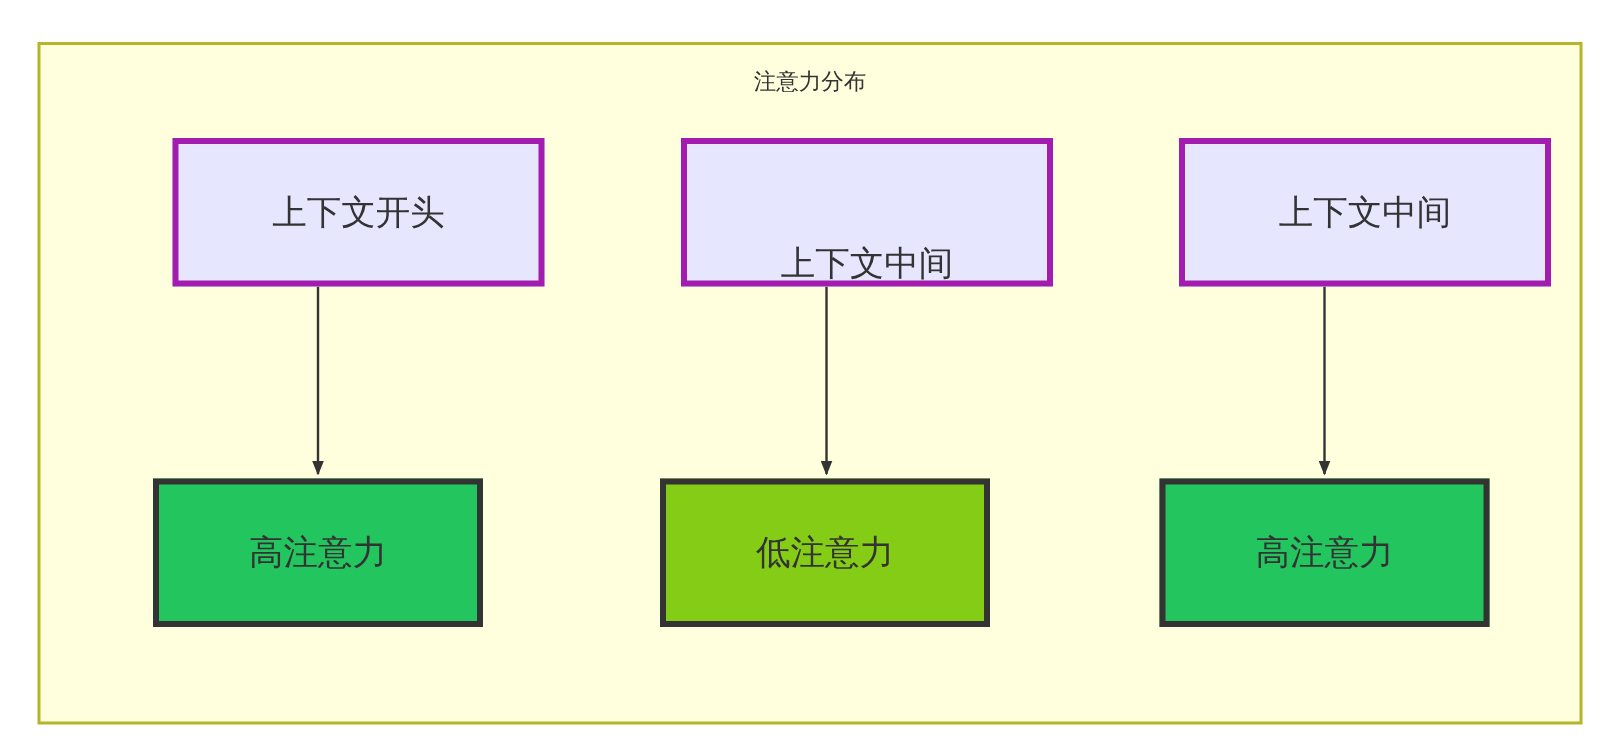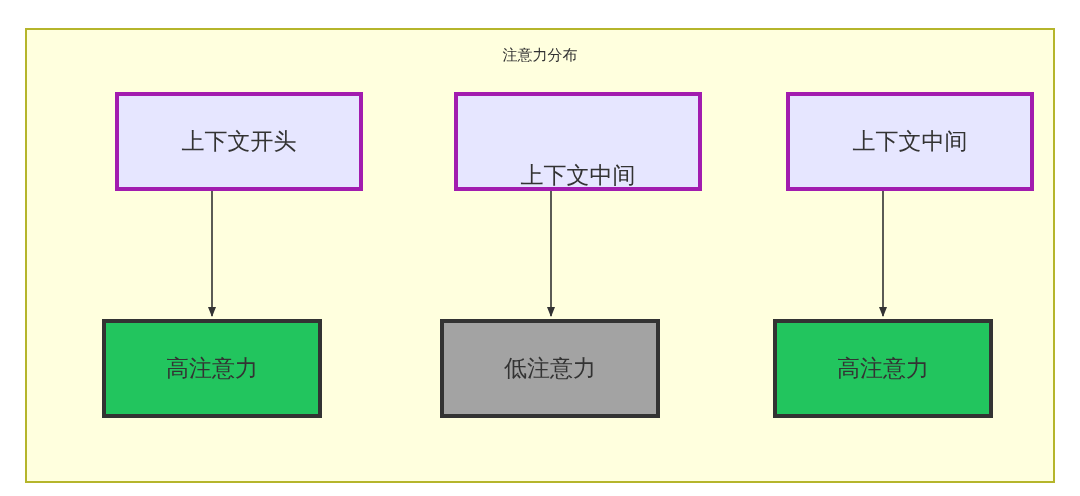--- a/index.html
+++ b/index.html
@@ -66,21 +66,21 @@
 
   .node.attn {
     border: 4px solid #333333;
   }
 
   .node.attn.high {
     background: #22c55e;
   }
 
   .node.attn.low {
-    background: #a3a3a3;
+    background: #84cc16;
   }
 
   
   #node-ctx-start  { left: 88px;  top: 92px; width: 248px; height: 99px; }
   #node-ctx-middle { left: 427px; top: 92px; width: 248px; height: 99px; align-items: flex-end; }
   #node-ctx-end    { left: 759px; top: 92px; width: 248px; height: 99px; }
 
   
   #node-attn-1 { left: 102px; top: 319px; width: 220px; height: 99px; }
   #node-attn-2 { left: 440px; top: 319px; width: 220px; height: 99px; }

